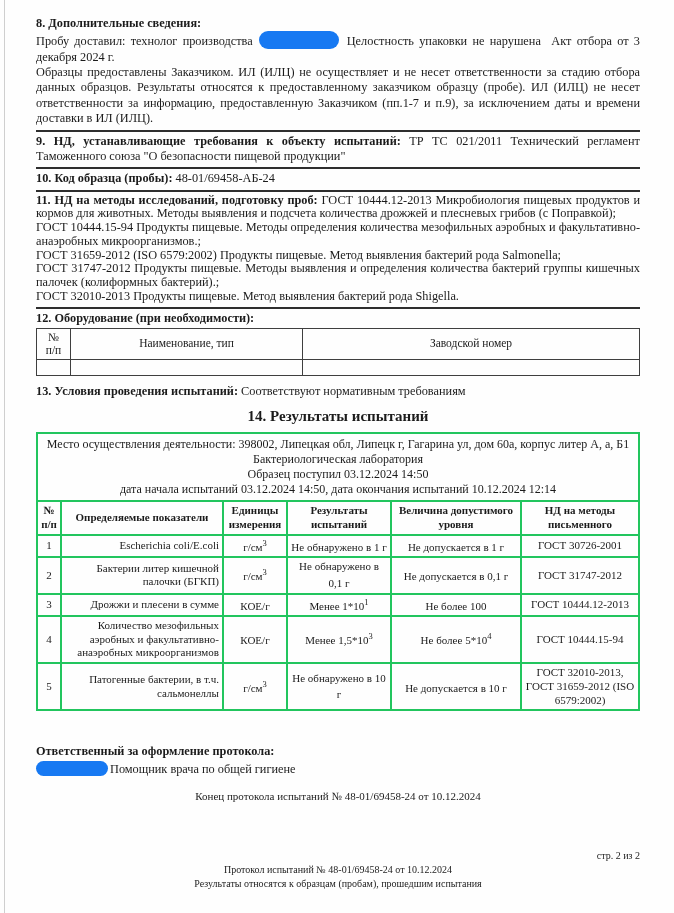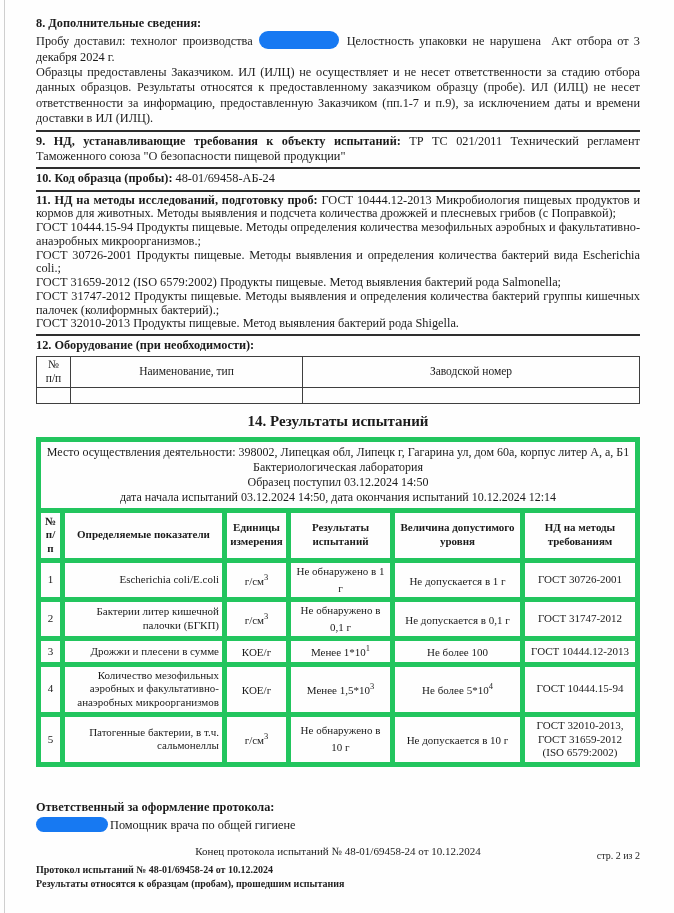--- a/index.html
+++ b/index.html
@@ -21,32 +21,32 @@
   table{border-collapse:collapse;}
   .eqp{width:604px;table-layout:fixed;margin-top:2px;font-size:11.5px;}
   .eqp th,.eqp td{border:1px solid #3f3f3f;font-weight:normal;text-align:center;padding:1px 2px;line-height:1.15;}
   .eqp th{height:28px;}
   .eqp td{height:13px;}
   .prewrap{white-space:pre-line;}
   .sec13{margin-top:8px;line-height:1.25;}
   .title14{text-align:center;font-weight:bold;font-size:15px;margin:9px 0 7px 0;}
   
   .res{width:604px;table-layout:fixed;font-size:11px;}
-  .res th,.res td{border:5px solid #22c55e;padding:2px 3px;line-height:1.25;text-align:center;vertical-align:middle;}
+  .res th,.res td{border:2px solid #22c55e;padding:2px 3px;line-height:1.25;text-align:center;vertical-align:middle;}
   .res th{font-weight:bold;}
   .res td.left{text-align:right;}
   .res .info{font-size:12px;line-height:1.25;padding:3px 4px;}
   .res .info div{text-align:center;}
   sup{font-size:8.5px;}
   .sig{margin-top:32px;line-height:1.35;}
   .sig-row{margin-top:1px;}
   .endline{text-align:center;font-size:11px;margin-top:12px;}
   .footer{position:absolute;left:36px;top:849px;width:604px;font-size:10px;line-height:1.4;color:#222;}
   .footer .pg{text-align:right;}
-  .footer .c{font-weight:bold;}
+  .footer .c{text-align:center;}
 </style>
 </head>
 <body>
 
 <div class="page">
   <div class="edge-line"></div>
 
   <div class="content">
 
     <div>
@@ -66,21 +66,20 @@
       <span class="b">10. Код образца (пробы):</span>
       <span>48-01/69458-АБ-24</span>
     </div>
 
     <div class="ruled methods">
       <div class="m">
         <span class="b">11. НД на методы исследований, подготовку проб:</span>
         <span>ГОСТ 10444.12-2013 Микробиология пищевых продуктов и кормов для животных. Методы выявления и подсчета количества дрожжей и плесневых грибов (с Поправкой);</span>
       </div>
       <div class="m">ГОСТ 10444.15-94 Продукты пищевые. Методы определения количества мезофильных аэробных и факультативно-анаэробных микроорганизмов.;</div>
-      <div class="m">ГОСТ 30726-2001 Продукты пищевые. Методы выявления и определения количества бактерий вида Escherichia coli.;</div>
       <div class="m">ГОСТ 31659-2012 (ISO 6579:2002) Продукты пищевые. Метод выявления бактерий рода Salmonella;</div>
       <div class="m">ГОСТ 31747-2012 Продукты пищевые. Методы выявления и определения количества бактерий группы кишечных палочек (колиформных бактерий).;</div>
       <div class="m">ГОСТ 32010-2013 Продукты пищевые. Метод выявления бактерий рода Shigella.</div>
     </div>
 
     <div class="ruled">
       <div class="b">12. Оборудование (при необходимости):</div>
       <table class="eqp">
         <colgroup>
             <col style="width:34px">
@@ -96,20 +95,24 @@
         </tr>
         <tr>
           <td></td>
           <td></td>
           <td></td>
         </tr>
       </tbody>
         </table>
     </div>
 
+    <div class="sec13">
+      <span class="b">13. Условия проведения испытаний:</span>
+      <span>Соответствуют нормативным требованиям</span>
+    </div>
 
     <div class="title14">14. Результаты испытаний</div>
 
     <table class="res">
       <colgroup>
         <col style="width:24px">
           <col style="width:162px">
           <col style="width:64px">
         <col style="width:104px">
           <col style="width:130px">
@@ -128,21 +131,21 @@
         <th class="prewrap">№
 п/п</th>
         <th>Определяемые показатели</th>
         <th class="prewrap">Единицы
 измерения</th>
         <th class="prewrap">Результаты
 испытаний</th>
         <th class="prewrap">Величина допустимого
 уровня</th>
         <th class="prewrap">НД на методы
-требованиям</th>
+письменного</th>
       </tr>
       <tr>
         <td>1</td>
         <td class="left">Escherichia coli/E.coli</td>
         <td><span>г/см</span><sup>3</sup></td>
         <td><span>Не обнаружено в 1 г</span><sup></sup></td>
         <td><span>Не допускается в 1 г</span><sup></sup></td>
         <td>ГОСТ 30726-2001</td>
       </tr>
       <tr>

